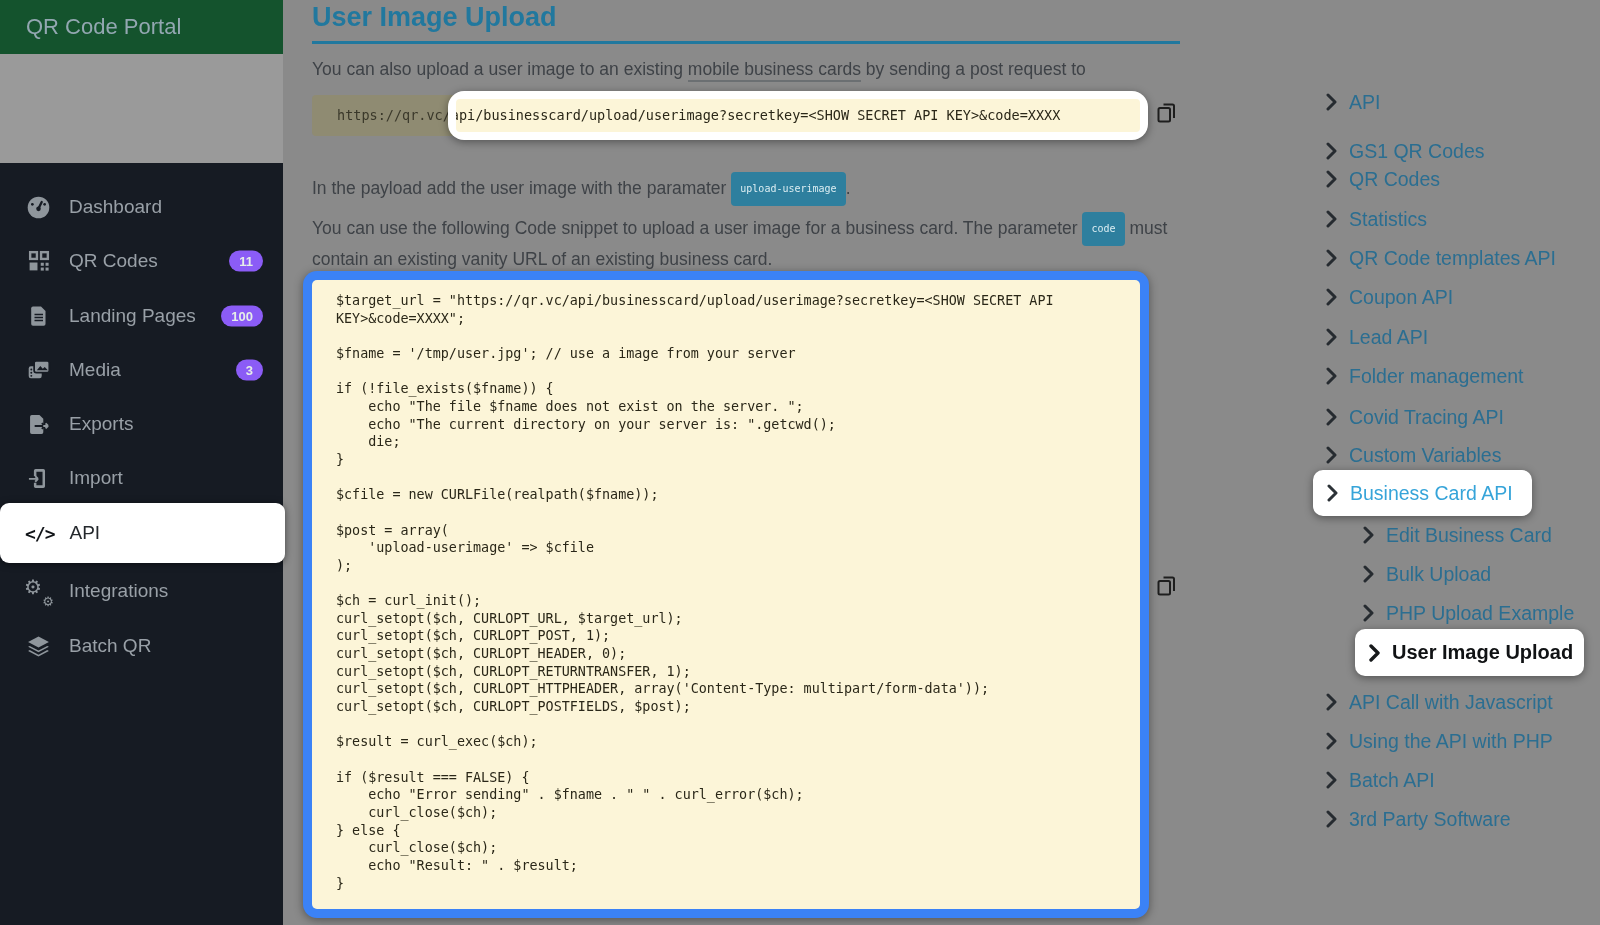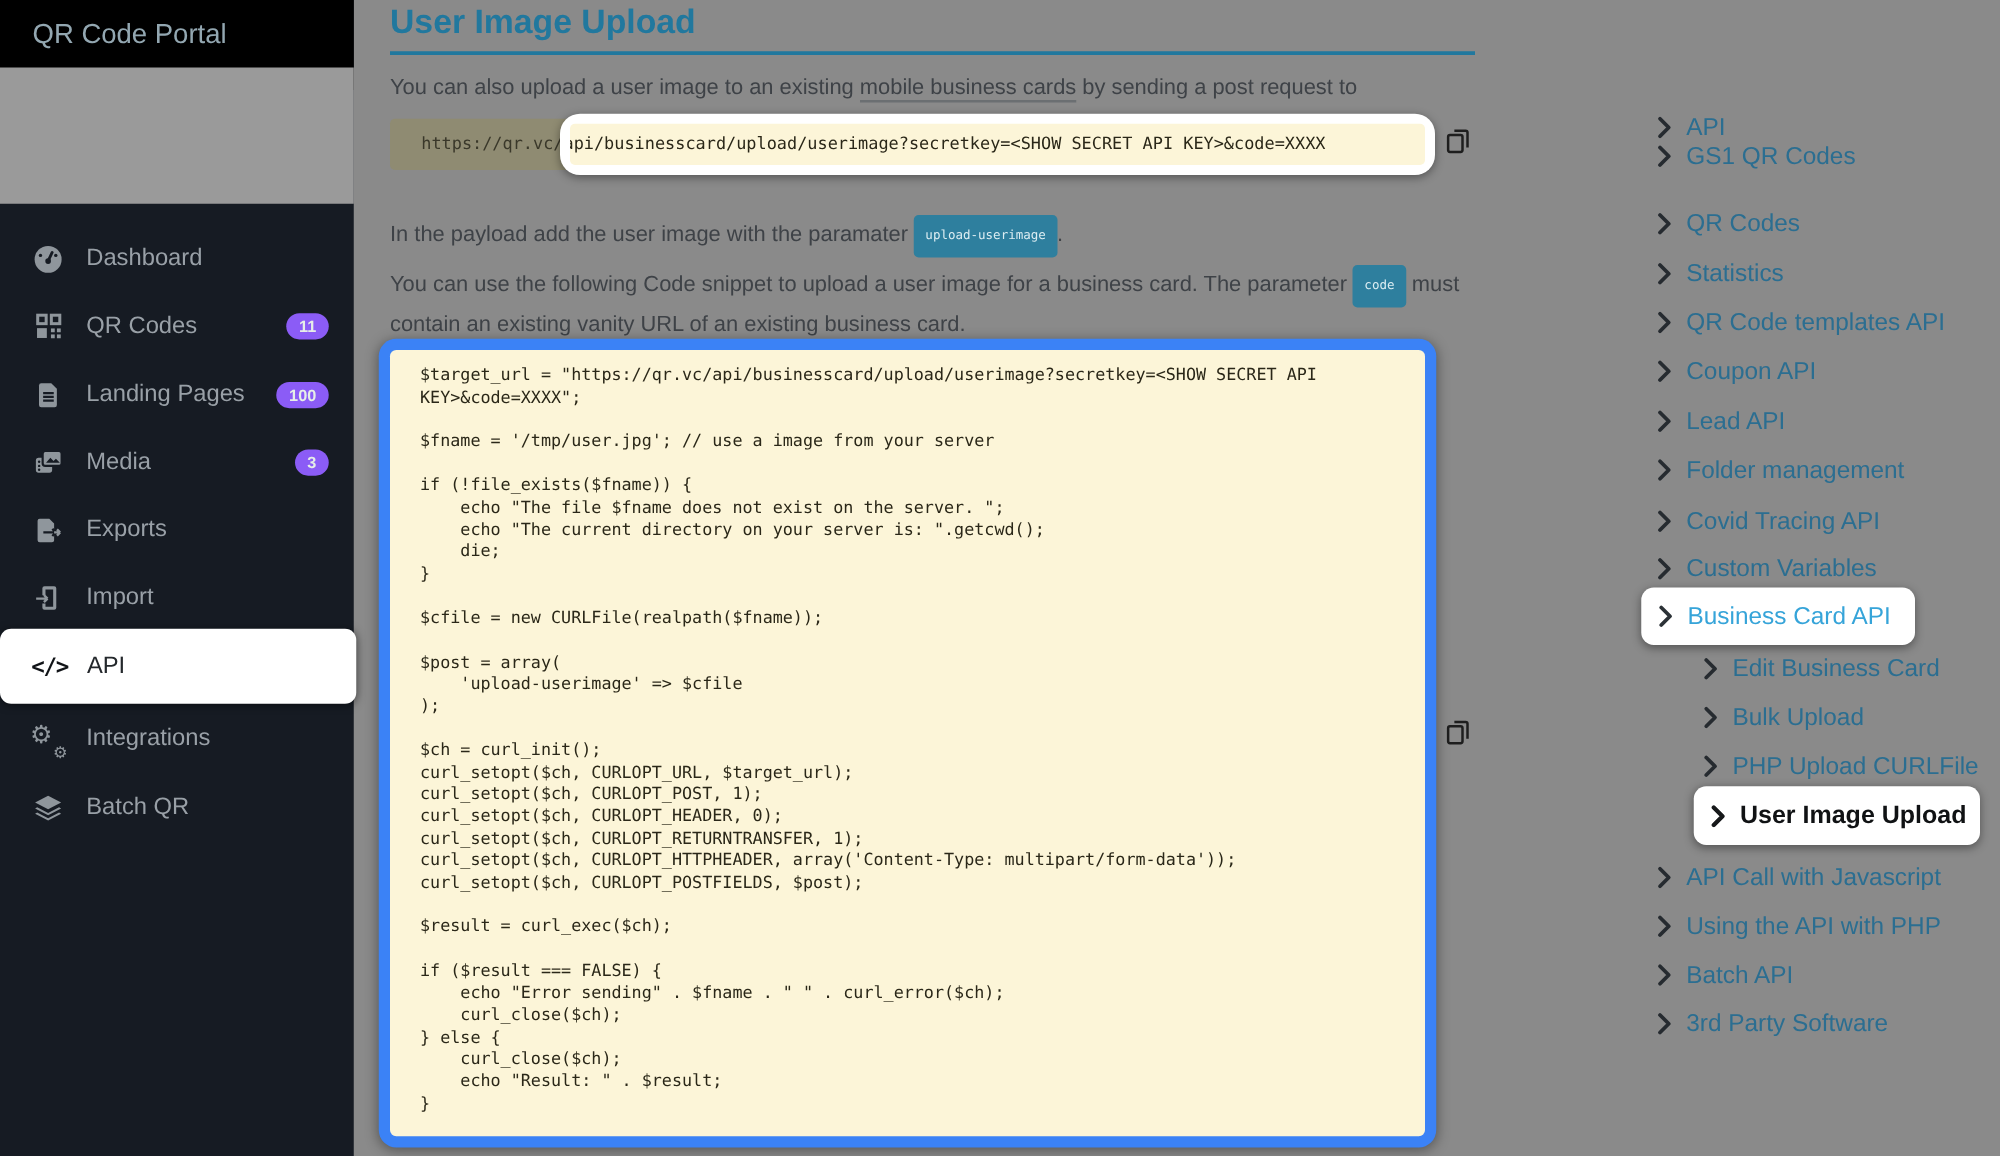--- a/index.html
+++ b/index.html
@@ -1,20 +1,20 @@
 <!DOCTYPE html>
 <html><head>
 <meta charset="utf-8">
 <style>
   html,body{margin:0;padding:0;background:#8a8a8a;font-family:"Liberation Sans",sans-serif;}
   .page{position:relative;width:1600px;height:925px;overflow:hidden;background:#8a8a8a;}
 
   
   .sidebar{position:absolute;left:0;top:0;width:283px;height:925px;background:#161b23;}
-  .sb-header{position:absolute;left:0;top:0;width:283px;height:72px;background:#000000;
+  .sb-header{position:absolute;left:0;top:0;width:283px;height:72px;background:#14532d;
     color:#93a7b1;font-size:22px;line-height:54px;padding-left:26px;box-sizing:border-box;white-space:nowrap;}
   .sb-profile{position:absolute;left:0;top:54px;width:283px;height:109px;background:#9a9a9a;}
   .sb-item{position:absolute;left:0;width:283px;height:54px;display:flex;align-items:center;
     padding-left:25px;box-sizing:border-box;color:#99a0a7;font-size:19px;cursor:pointer;}
   .sb-item .ic{width:27px;height:27px;margin-right:17px;flex:0 0 27px;display:flex;align-items:center;justify-content:center;}
   .sb-badge{position:absolute;right:20px;top:50%;transform:translateY(-50%);background:#8b5cf6;
     color:#e6eee8;font-size:13px;font-weight:bold;border-radius:12px;padding:3px 10px;}
   .sb-active{position:absolute;left:0;top:503px;width:285px;height:60px;background:#ffffff;
     border-radius:9px;box-shadow:0 1px 7px rgba(0,0,0,0.5);display:flex;align-items:center;
     padding-left:25px;box-sizing:border-box;color:#24282c;font-size:19px;cursor:pointer;z-index:20;}
@@ -245,21 +245,21 @@
   </div>
 
   <div class="toc-row" style="left:1325px;top:87px">
       <span class="chev">
         <svg width="13" height="18">
           <polyline points="3,2 10,9 3,16" fill="none" stroke="#262b30" stroke-width="3" stroke-linecap="round" stroke-linejoin="round"></polyline>
         </svg>
       </span>
       <span>API</span>
     </div>
-  <div class="toc-row" style="left:1325px;top:110px">
+  <div class="toc-row" style="left:1325px;top:136px">
       <span class="chev">
         <svg width="13" height="18">
           <polyline points="3,2 10,9 3,16" fill="none" stroke="#262b30" stroke-width="3" stroke-linecap="round" stroke-linejoin="round"></polyline>
         </svg>
       </span>
       <span>GS1 QR Codes</span>
     </div>
   <div class="toc-row" style="left:1325px;top:164px">
       <span class="chev">
         <svg width="13" height="18">
@@ -349,21 +349,21 @@
         </svg>
       </span>
       <span>Bulk Upload</span>
     </div>
   <div class="toc-row" style="left:1362px;top:598px">
       <span class="chev">
         <svg width="13" height="18">
           <polyline points="3,2 10,9 3,16" fill="none" stroke="#262b30" stroke-width="3" stroke-linecap="round" stroke-linejoin="round"></polyline>
         </svg>
       </span>
-      <span>PHP Upload CURLFile</span>
+      <span>PHP Upload Example</span>
     </div>
 
   <div class="toc-pill pill-uimg">
       <span class="chev">
         <svg width="13" height="18">
           <polyline points="3,2 10,9 3,16" fill="none" stroke="#17191b" stroke-width="3.4" stroke-linecap="round" stroke-linejoin="round"></polyline>
         </svg>
       </span>
       <span>User Image Upload</span>
     </div>

